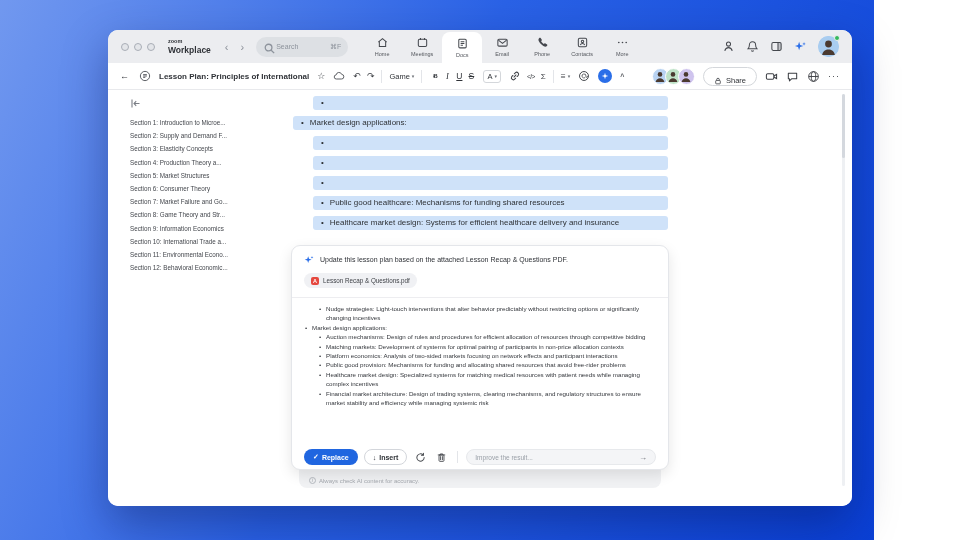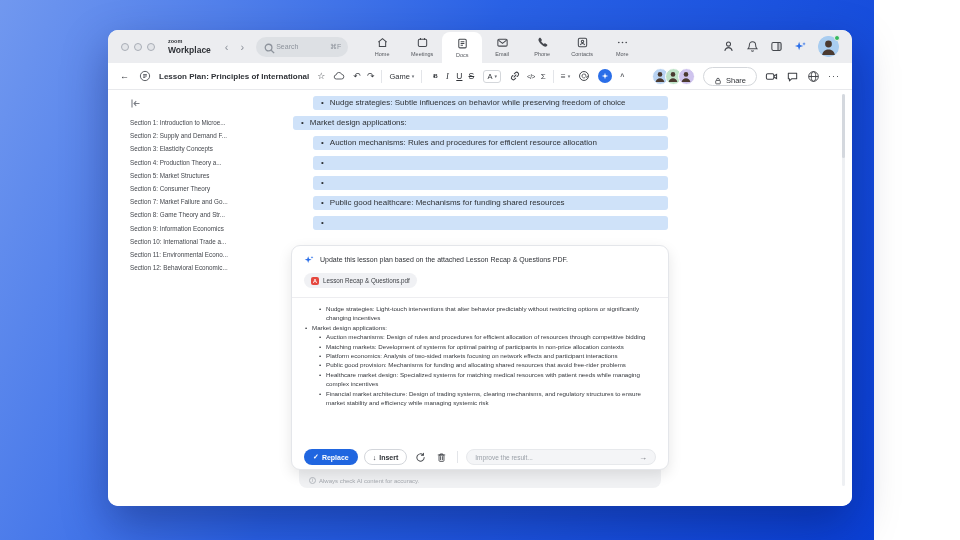--- a/index.html
+++ b/index.html
@@ -405,42 +405,41 @@
             <div class="side-item">Section 9: Information Economics</div>
             <div class="side-item">Section 10: International Trade a...</div>
             <div class="side-item">Section 11: Environmental Econo...</div>
             <div class="side-item">Section 12: Behavioral Economic...</div>
           </div>
       </div>
 
       <div id="doc-lines">
           <div class="doc-line lvl2" style="top:6px">
       <span class="dot">•</span>
-      <span>Nudge strategies: Subtle influences on behavior while preserving freedom of choice</span>
     </div>
           <div class="doc-line lvl1" style="top:26px">
       <span class="dot">•</span>
       <span>Market design applications:</span>
     </div>
           <div class="doc-line lvl2" style="top:46px">
       <span class="dot">•</span>
-      <span>Auction mechanisms: Rules and procedures for efficient resource allocation</span>
     </div>
           <div class="doc-line lvl2" style="top:66px">
       <span class="dot">•</span>
     </div>
           <div class="doc-line lvl2" style="top:86px">
       <span class="dot">•</span>
     </div>
           <div class="doc-line lvl2" style="top:106px">
       <span class="dot">•</span>
       <span>Public good healthcare: Mechanisms for funding shared resources</span>
     </div>
           <div class="doc-line lvl2" style="top:126px">
       <span class="dot">•</span>
+      <span>Healthcare market design: Systems for efficient healthcare delivery and insurance</span>
     </div>
         </div>
 
       <div id="scroll-track">
           <div id="scroll-thumb"></div>
         </div>
 
       <div id="ai-footer">
         <span class="txt">
           <span class="info-circ">i</span>

